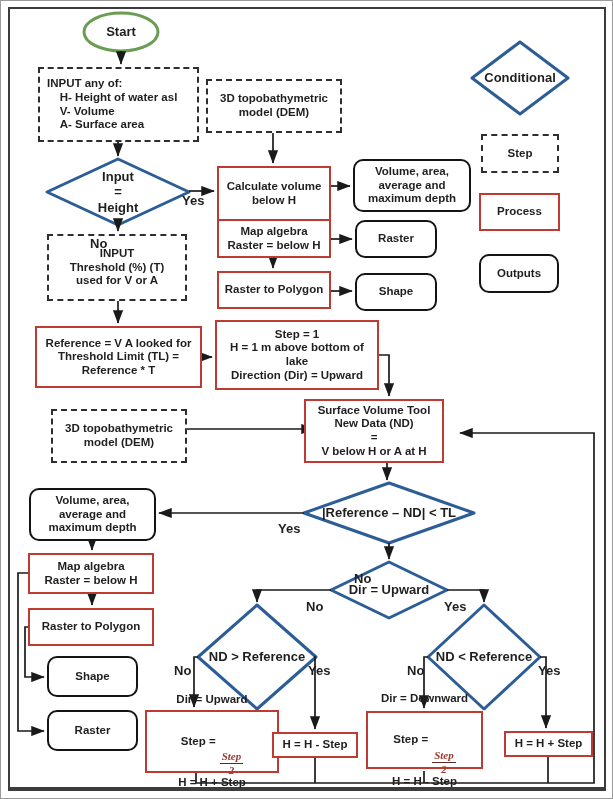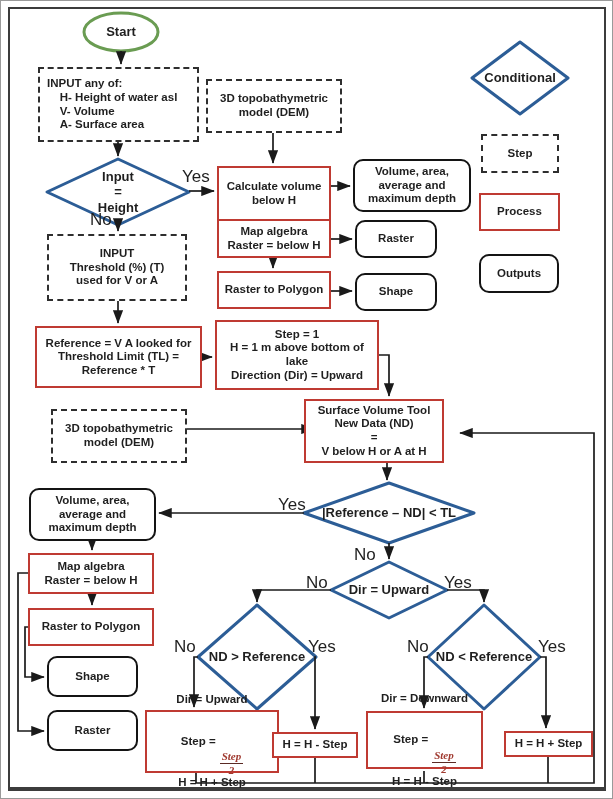--- a/index.html
+++ b/index.html
@@ -17,21 +17,21 @@
     position:absolute;box-sizing:border-box;display:flex;align-items:center;justify-content:center;
     text-align:center;font-size:11.5px;font-weight:600;line-height:1.18;white-space:pre-line;
     background:#fff;
   }
   .red{border:2.5px solid #bf3a32;}
   .blackbox{border:2.5px solid #141414;border-radius:10px;}
   .dashed{border:2px dashed #2e2e2e;}
   .leftalign{justify-content:flex-start;text-align:left;white-space:pre-wrap;padding-left:7px;}
   .dtext{position:absolute;display:flex;align-items:center;justify-content:center;text-align:center;
     font-size:13px;font-weight:600;line-height:1.2;white-space:pre-line;background:transparent;}
-  .elabel{position:absolute;font-size:17px;font-weight:400;}
+  .elabel{position:absolute;font-size:13px;font-weight:700;margin-top:26px;}
   .eqline{display:flex;align-items:center;justify-content:center;gap:4px;}
   .frac{display:inline-flex;flex-direction:column;align-items:center;line-height:1;
     font-family:"Liberation Serif",serif;font-style:italic;color:#a03a30;font-size:11px;margin-top:44px;}
   .frac .num{display:block;border-bottom:1.2px solid #5a2a24;padding:0 2px 1px 2px;}
   .frac .den{display:block;padding-top:1px;}
   .stack{display:flex;flex-direction:column;align-items:center;justify-content:center;}
 </style>
 </head>
 <body>
 

